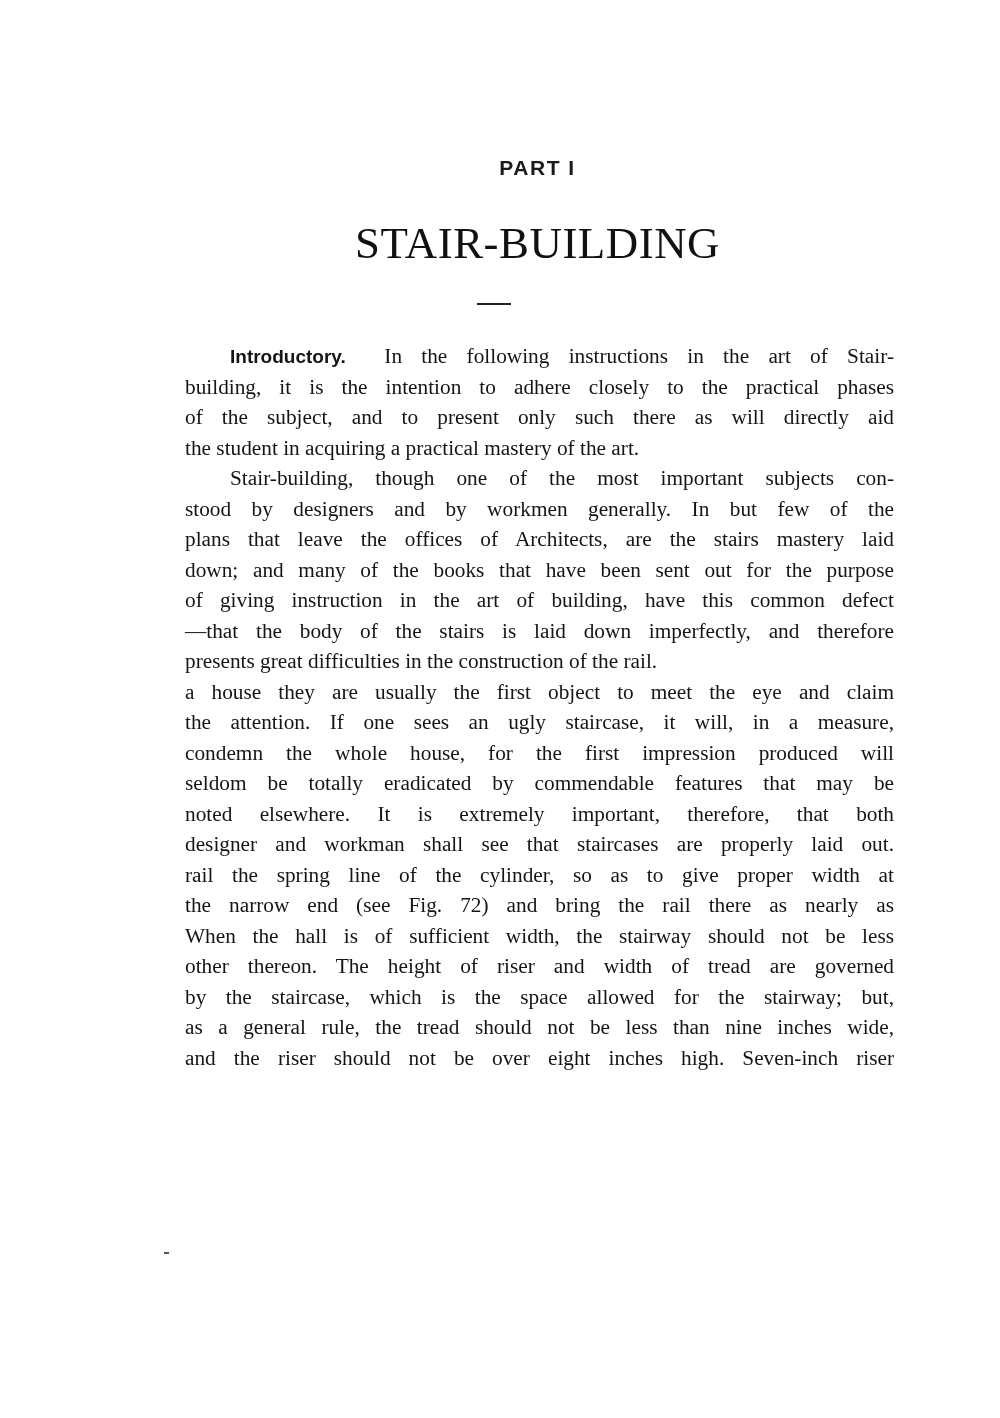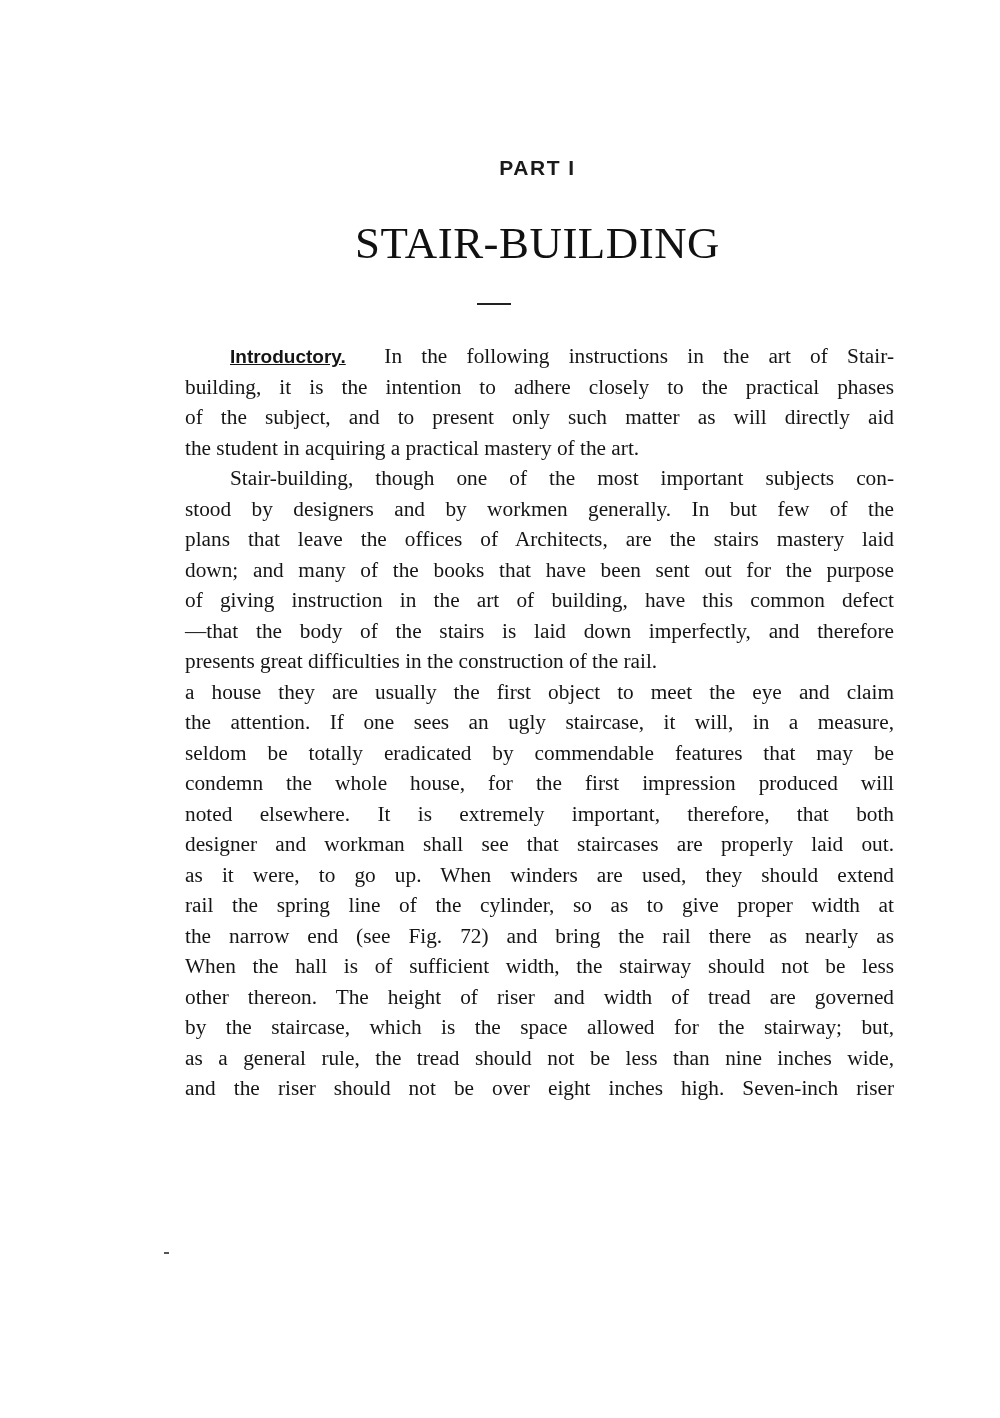--- a/index.html
+++ b/index.html
@@ -75,21 +75,20 @@
     text-align-last: left;
   }
   .line.indent {
     padding-left: 45px;
   }
   .run-in {
     font-family: "Liberation Sans", sans-serif;
     font-weight: bold;
     font-size: 19px;
     letter-spacing: 0;
-    text-decoration: underline;
   }
   .margin-mark {
     position: absolute;
     left: 164px;
     top: 1252px;
     width: 5px;
     height: 2px;
     background: #555;
   }
 </style>
@@ -99,45 +98,44 @@
 <div class="page">
   <div class="part-label">PART I</div>
   <h1 class="chapter-title" style="margin:0;">STAIR-BUILDING</h1>
   <div class="title-rule"></div>
 
   <div class="body-text">
 
     <div class="paragraph">
       <span class="line indent"><span class="run-in">Introductory.</span>&nbsp;&nbsp;<span>In the following instructions in the art of Stair-</span></span>
       <span class="line">building, it is the intention to adhere closely to the practical phases</span>
-      <span class="line">of the subject, and to present only such matter as will directly aid</span>
+      <span class="line">of the subject, and to present only such there as will directly aid</span>
       <span class="line last">the student in acquiring a practical mastery of the art.</span>
     </div>
 
     <div class="paragraph">
       <span class="line indent">Stair-building, though one of the most important subjects con-</span>
       <span class="line">stood by designers and by workmen generally.  In but few of the</span>
       <span class="line">plans that leave the offices of Architects, are the stairs mastery laid</span>
       <span class="line">down; and many of the books that have been sent out for the purpose</span>
       <span class="line">of giving instruction in the art of building, have this common defect</span>
       <span class="line">—that the body of the stairs is laid down imperfectly, and therefore</span>
       <span class="line last">presents great difficulties in the construction of the rail.</span>
     </div>
 
     <div class="paragraph">
       <span class="line">a house they are usually the first object to meet the eye and claim</span>
       <span class="line">the attention.  If one sees an ugly staircase, it will, in a measure,</span>
+      <span class="line">condemn the whole house, for the first impression produced will</span>
       <span class="line">seldom be totally eradicated by commendable features that may be</span>
-      <span class="line">condemn the whole house, for the first impression produced will</span>
       <span class="line">noted elsewhere.  It is extremely important, therefore, that both</span>
       <span class="line">designer and workman shall see that staircases are properly laid out.</span>
     </div>
 
     <div class="paragraph">
-      <span class="line">as it were, to go up.  When winders are used, they should extend</span>
       <span class="line">rail the spring line of the cylinder, so as to give proper width at</span>
       <span class="line">the narrow end (see Fig. 72) and bring the rail there as nearly as</span>
       <span class="line">When the hall is of sufficient width, the stairway should not be less</span>
       <span class="line">other thereon.  The height of riser and width of tread are governed</span>
       <span class="line">by the staircase, which is the space allowed for the stairway; but,</span>
       <span class="line">as a general rule, the tread should not be less than nine inches wide,</span>
       <span class="line">and the riser should not be over eight inches high.  Seven-inch riser</span>
     </div>
   </div>
 

